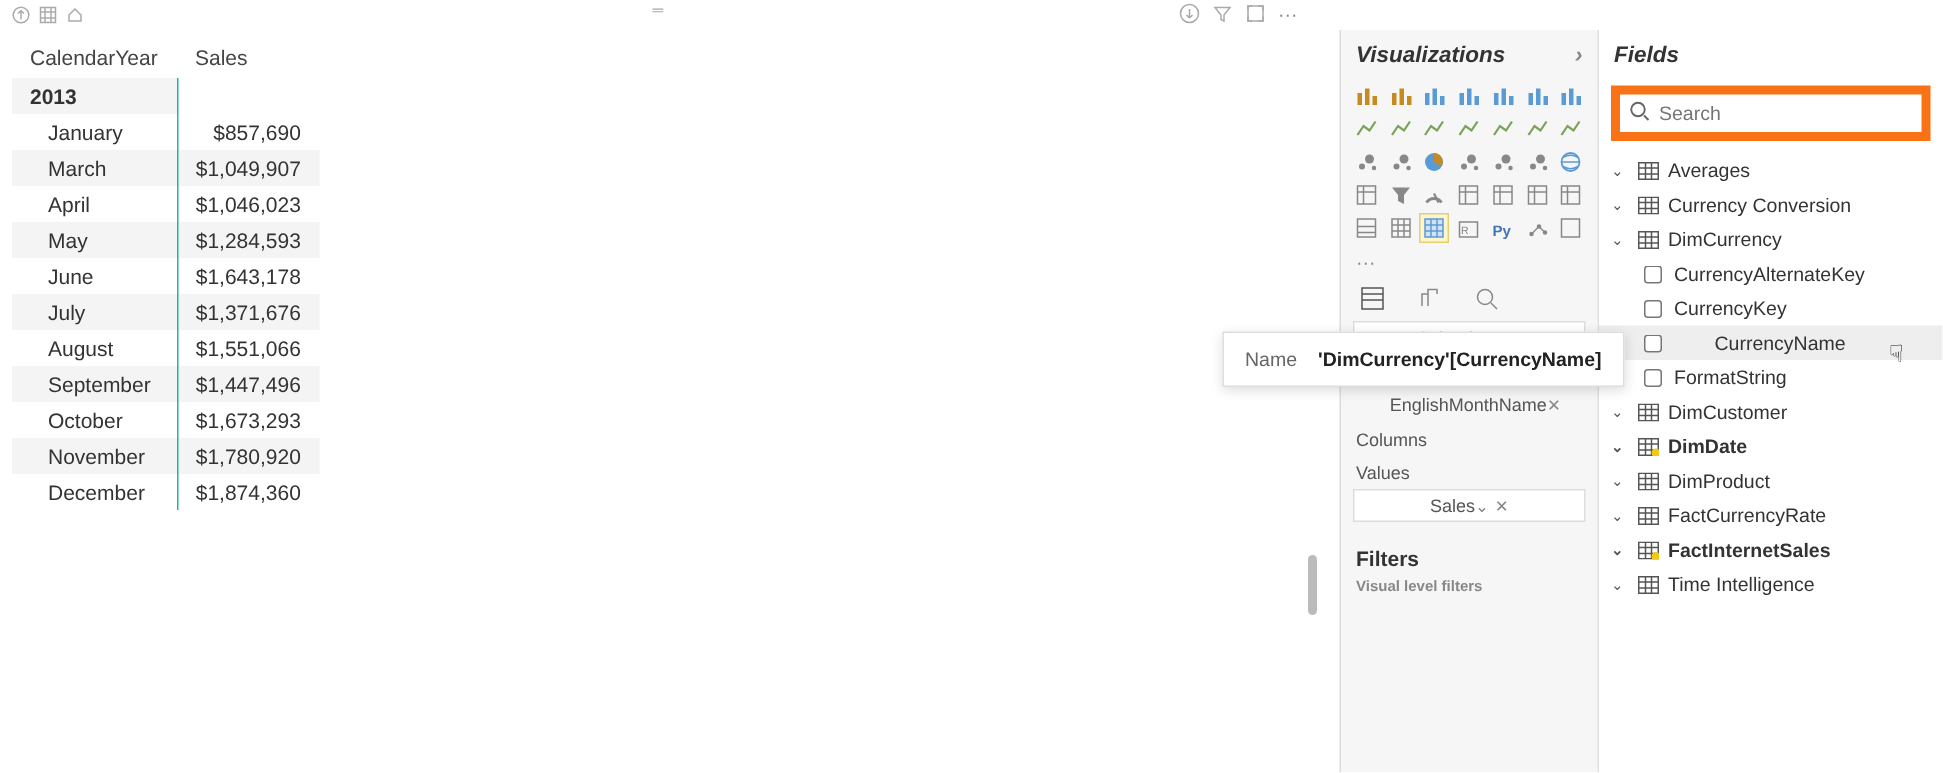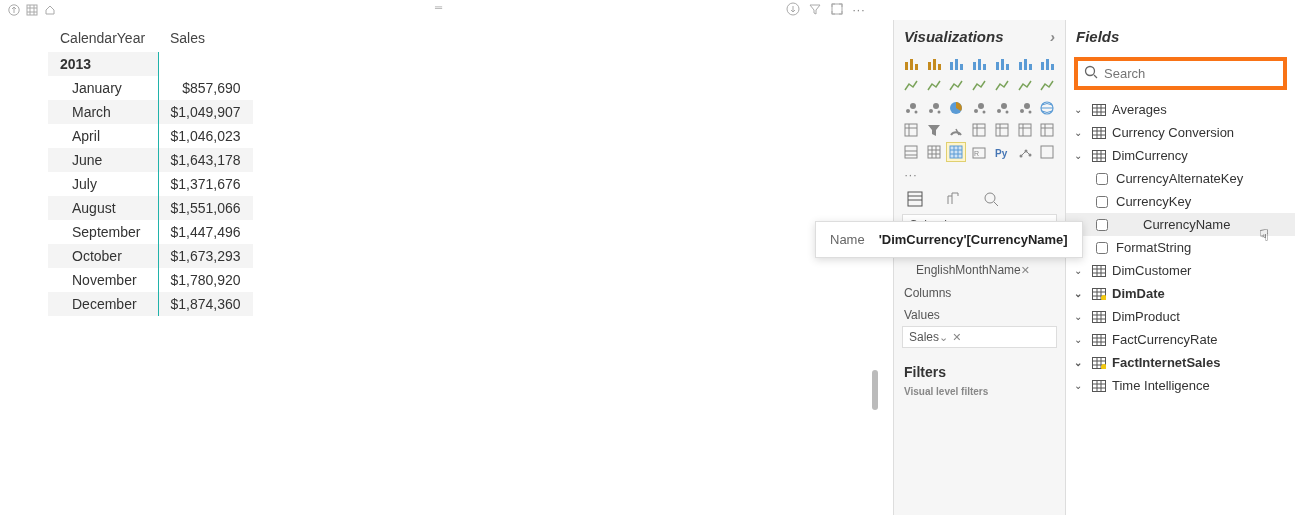--- a/index.html
+++ b/index.html
@@ -20,21 +20,20 @@
     padding-left: 8px;
     gap: 6px;
     color: #888;
   }
   .top-toolbar .ticon { width: 12px; height: 12px; display:flex;align-items:center;justify-content:center; }
   .top-center { position:absolute; left:435px; top:2px; color:#aaa; font-size:10px; letter-spacing:1px;}
   .top-right-icons { position:absolute; right:430px; top:2px; display:flex; gap:8px; color:#888;}
   .main {
     display: flex;
     height: calc(515px - 20px);
-    margin-left: 40px;
   }
   .canvas {
     flex: 1;
     padding: 4px 8px;
     position: relative;
   }
   
   .data-table {
     border-collapse: collapse;
     font-size: 14px;
@@ -104,21 +103,21 @@
     font-size: 12px;
     color:#555;
   }
   .well-label { padding:4px 2px; }
   .well-field {
     background:#fff;
     border:1px solid #ddd;
     padding:3px 6px;
     margin-bottom:2px;
     display:flex;
-    justify-content:flex-start;
+    justify-content:center;
     align-items:center;
     font-size:12px;
   }
   .well-field.dashed {
     border:1px dashed #bbb;
     color:#888;
     font-style: normal;
   }
   .well-field .actions { color:#888; font-size:11px; display:flex; gap:4px;}
   .filters-header {
@@ -129,21 +128,21 @@
   }
   .filters-sub {
     font-size:10px;
     color:#888;
     padding:2px 10px;
     font-weight:bold;
   }
   
   .search-box {
     margin:4px 8px;
-    border:4px solid #f97316;
+    border:6px solid #f97316;
     display:flex;
     align-items:center;
     padding:4px 6px;
     background:#fff;
     gap:6px;
   }
   .search-box input {
     border:none;
     outline:none;
     font-size:13px;
@@ -280,20 +279,24 @@
           </tr>
           <tr>
             <td class="month">March</td>
             <td class="sales">$1,049,907</td>
           </tr>
           <tr>
             <td class="month">April</td>
             <td class="sales">$1,046,023</td>
           </tr>
           <tr>
+            <td class="month">May</td>
+            <td class="sales">$1,284,593</td>
+          </tr>
+          <tr>
             <td class="month">June</td>
             <td class="sales">$1,643,178</td>
           </tr>
           <tr>
             <td class="month">July</td>
             <td class="sales">$1,371,676</td>
           </tr>
           <tr>
             <td class="month">August</td>
             <td class="sales">$1,551,066</td>

